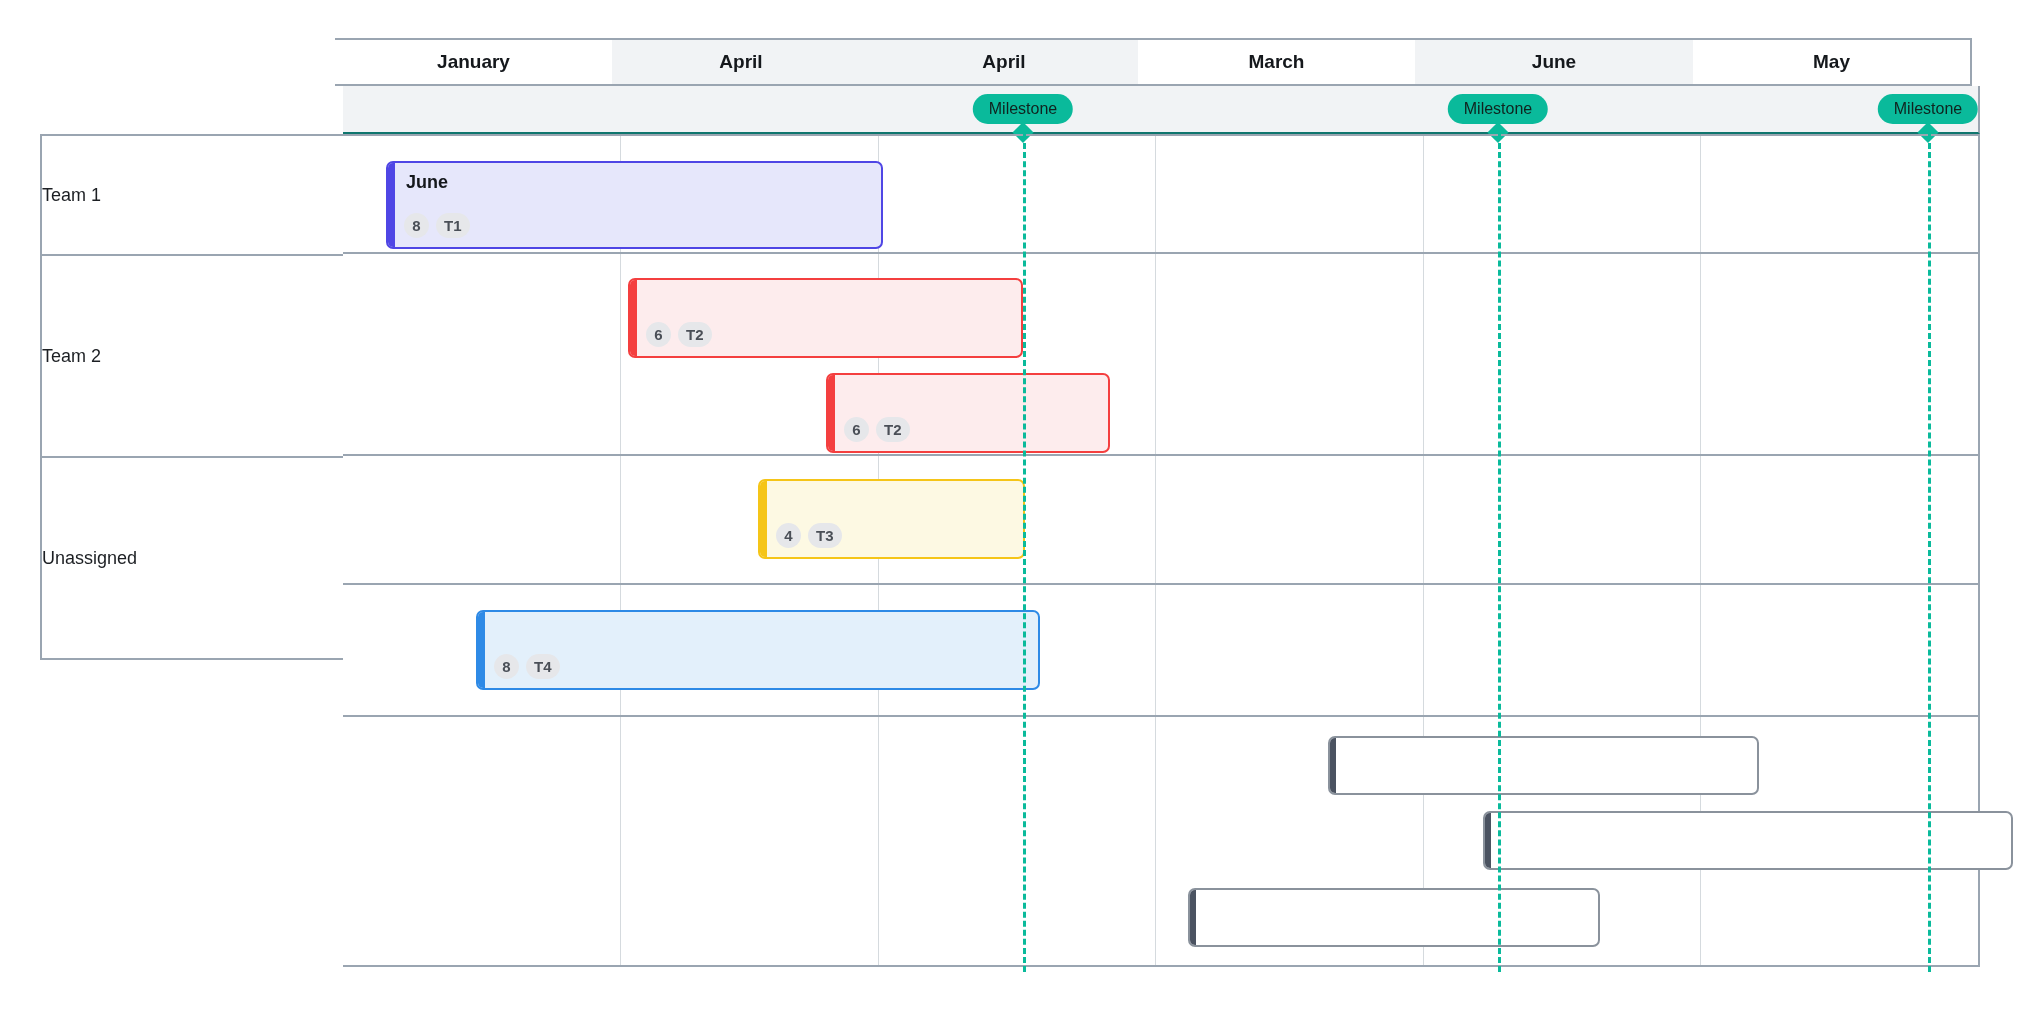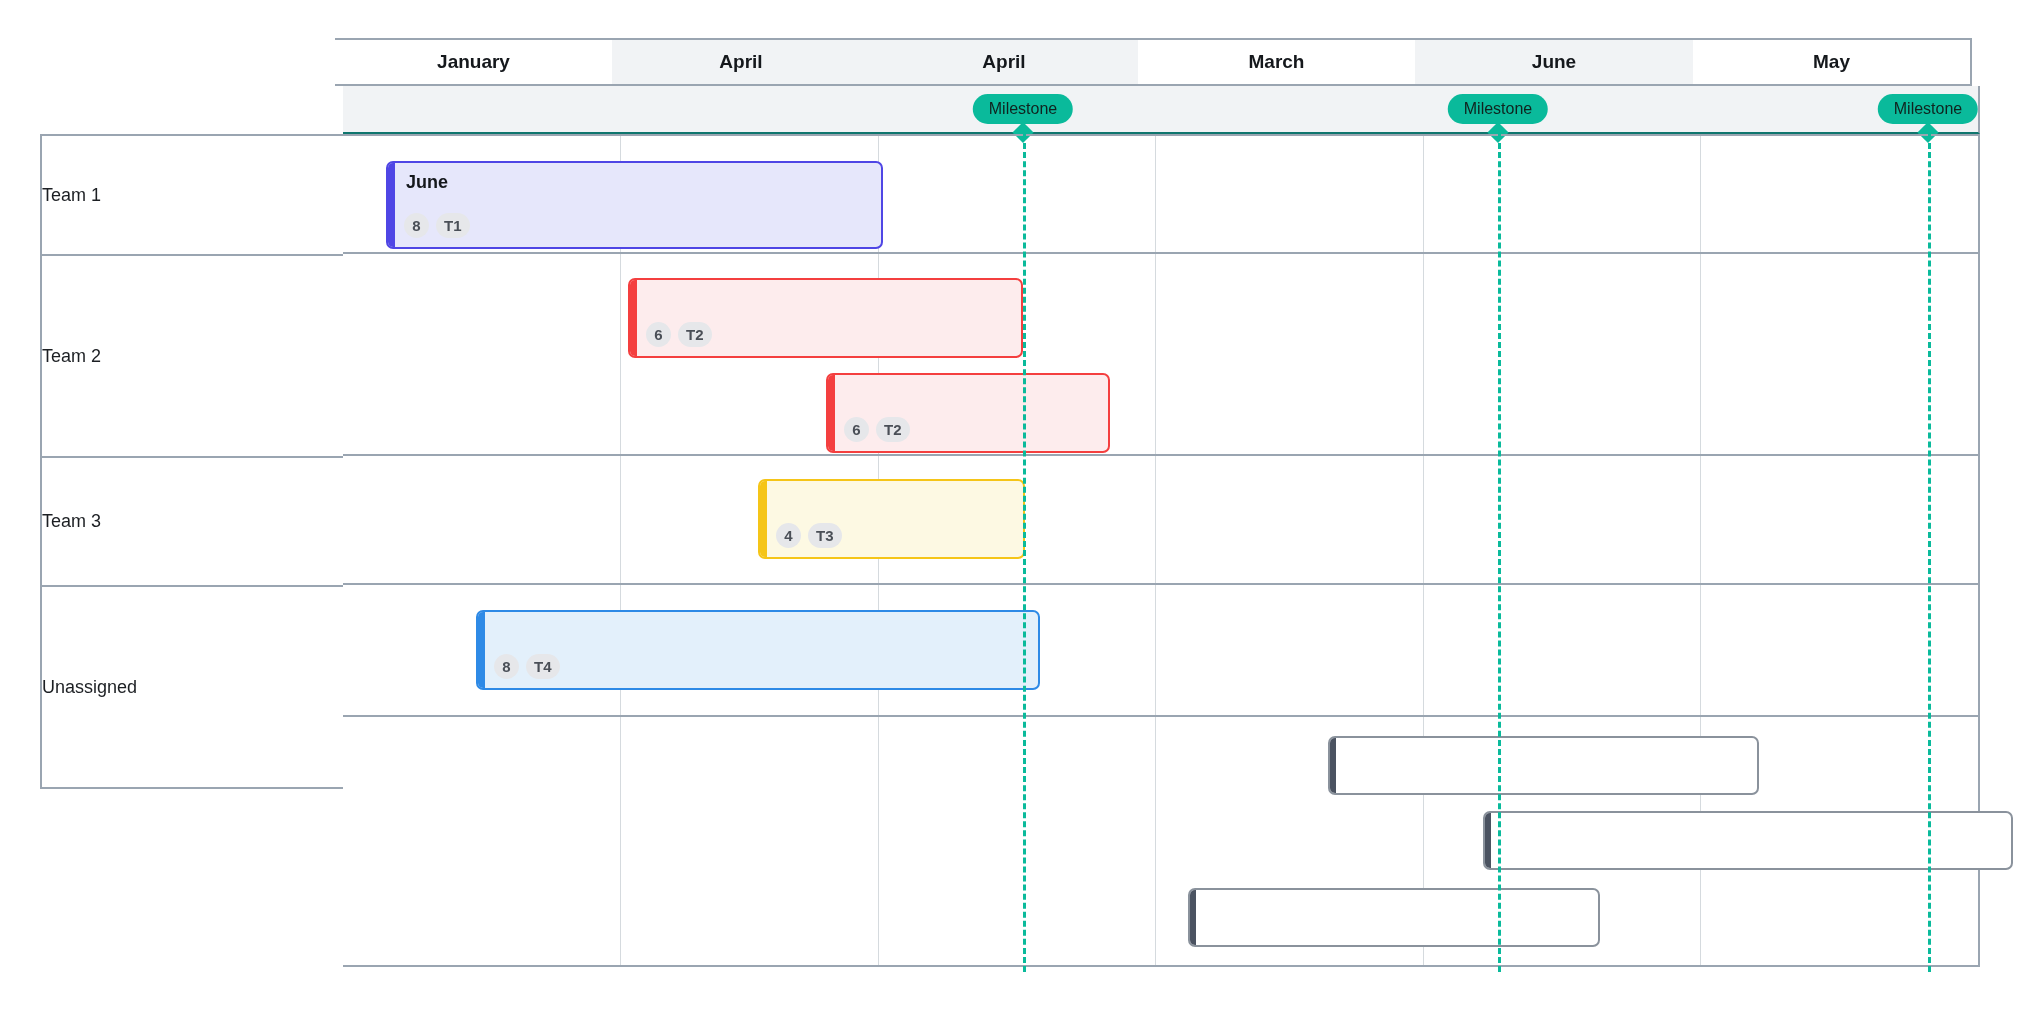--- a/index.html
+++ b/index.html
@@ -228,23 +228,20 @@
       <div class="ms-diamond" style="left:1585px;"></div>
     </div>
 
     <div class="label-col">
       <div class="label-cell" style="height:120px;">
         <span>Team 1</span>
       </div>
       <div class="label-cell" style="height:202px;">
         <span>Team 2</span>
       </div>
-      <div class="label-cell" style="height:129px;">
-        <span>Team 3</span>
-      </div>
       <div class="label-cell" style="height:202px;">
         <span>Unassigned</span>
       </div>
     </div>
 
     <div class="grid-body">
 
       <div class="grid-row" style="height:120px;">
         <div class="vline" style="left:277px;"></div>
         <div class="vline" style="left:535px;"></div>

